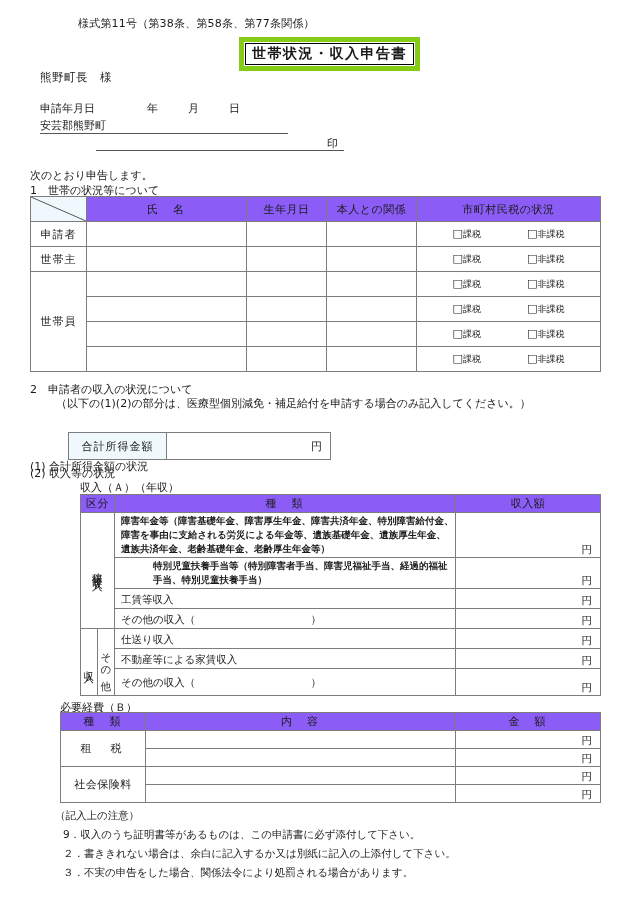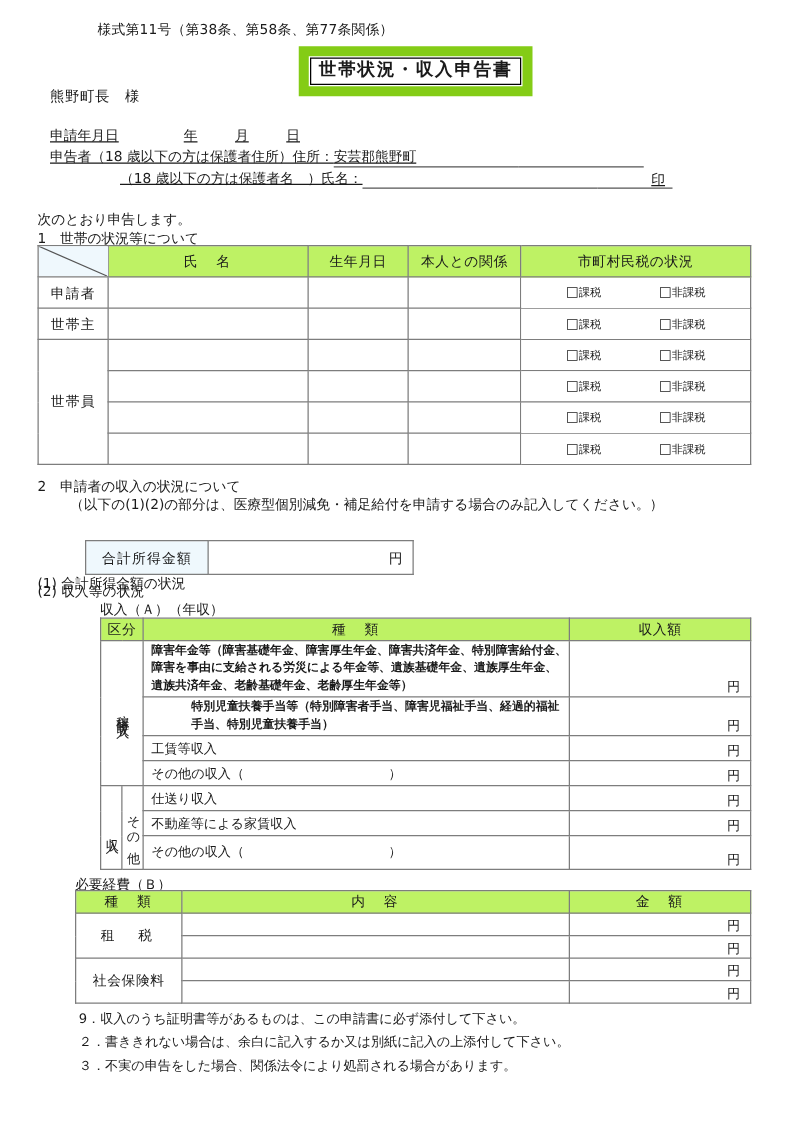--- a/index.html
+++ b/index.html
@@ -30,21 +30,21 @@
     left: 78px;
     top: 16px;
     font-size: 11px;
     letter-spacing: 0.2px;
     white-space: nowrap;
   }
   .title-wrap {
     position: absolute;
     left: 239px;
     top: 37px;
-    border: 8px solid #84cc16;
+    border: 5px solid #84cc16;
     padding: 1px;
     background: #fff;
   }
   .title-inner {
     border: 1px solid #000;
     padding: 2px 6px 3px 6px;
     font-size: 14px;
     font-weight: bold;
     letter-spacing: 1.5px;
     white-space: nowrap;
@@ -65,21 +65,20 @@
     left: 40px;
     top: 100px;
     font-size: 11px;
     line-height: 17px;
     white-space: nowrap;
   }
   .app-line {
     display: flex;
     align-items: flex-end;
     height: 17px;
-    text-decoration: underline;
   }
   .lbl { white-space: nowrap; }
   .sp-l { display: inline-block; width: 52px; }
   .sp-m { display: inline-block; width: 30px; }
   .sp-pre { display: inline-block; width: 56px; }
   .ul-fill {
     border-bottom: 1px solid #555;
     display: inline-block;
     height: 14px;
     vertical-align: bottom;
@@ -134,21 +133,21 @@
   }
   td, th {
     border: 1px solid #7d7d7d;
     font-weight: normal;
     font-size: 11px;
     padding: 0;
     vertical-align: middle;
     background: #fff;
   }
   .hdr {
-    background: #bef264;
+    background: #8b5cf6;
     text-align: center;
     letter-spacing: 2px;
   }
   .hdr-nospace { letter-spacing: 0.5px; }
 
   
   .tbl-household {
     position: absolute;
     left: 30px;
     top: 196px;
@@ -287,27 +286,25 @@
     <div class="app-line">
       <span class="lbl">申請年月日</span>
       <span class="sp-l"></span>
       <span class="lbl">年</span>
       <span class="sp-m"></span>
       <span class="lbl">月</span>
       <span class="sp-m"></span>
       <span class="lbl">日</span>
     </div>
     <div class="app-line">
-      <span class="lbl">申告者（18 歳以下の方は保護者住所）住所：</span>
       <span class="value-on-line" style="width:148px;">安芸郡熊野町</span>
       <span class="ul-fill" style="width:100px;"></span>
     </div>
     <div class="app-line">
       <span class="sp-pre"></span>
-      <span class="lbl">（18 歳以下の方は保護者名　）氏名：</span>
       <span class="ul-fill" style="width:188px;"></span>
       <span class="seal-line" style="width:60px;">印</span>
     </div>
   </div>
 
   <div class="decl">次のとおり申告します。</div>
 
   <div class="sec-head sec1-head">1　世帯の状況等について</div>
 
   <table class="tbl-household">
@@ -509,18 +506,19 @@
         <td class="amt-cell">円</td>
       </tr>
       <tr>
         <td></td>
         <td class="amt-cell">円</td>
       </tr>
     </tbody>
   </table>
 
   <div class="notes">
+    <div class="n-title">（記入上の注意）</div>
     <div class="n-item">9．収入のうち証明書等があるものは、この申請書に必ず添付して下さい。</div>
     <div class="n-item">２．書ききれない場合は、余白に記入するか又は別紙に記入の上添付して下さい。</div>
     <div class="n-item">３．不実の申告をした場合、関係法令により処罰される場合があります。</div>
   </div>
 
 </div>
 
 </body></html>

